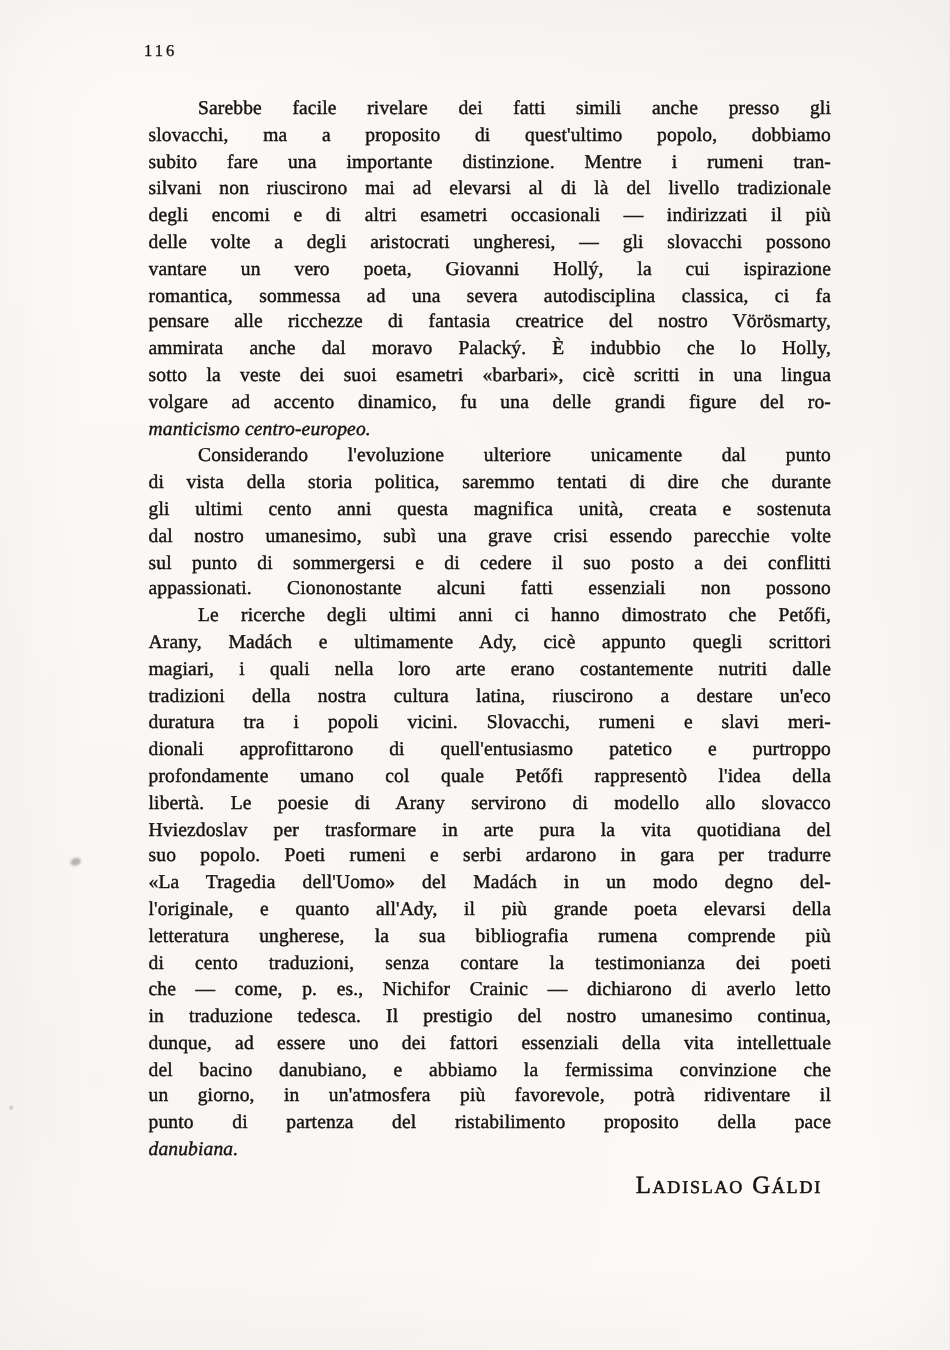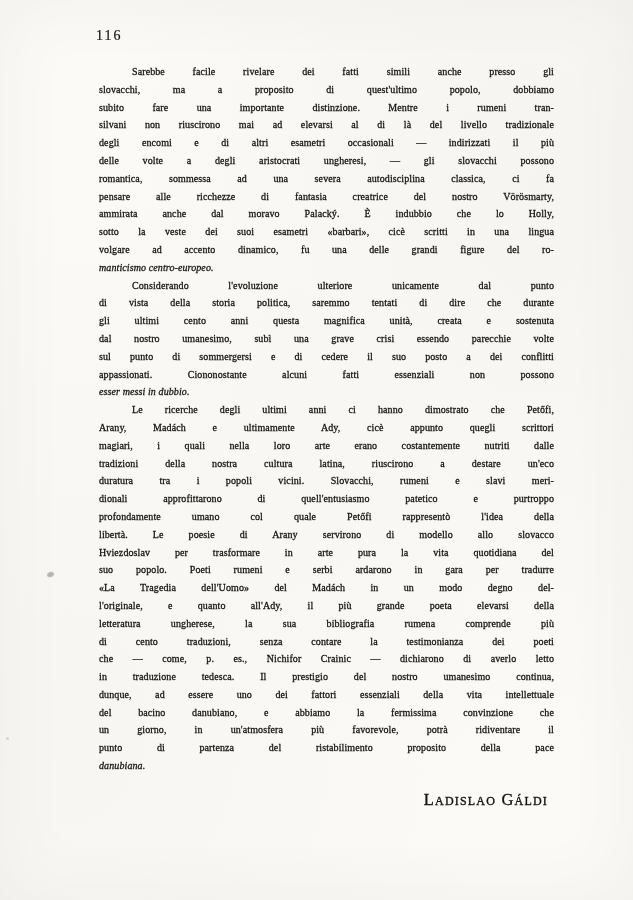--- a/index.html
+++ b/index.html
@@ -14,45 +14,45 @@
       #fbfaf7;
     box-shadow: inset 0 0 70px rgba(90,85,70,0.06);
     overflow: hidden;
     font-family: "Liberation Serif", "DejaVu Serif", serif;
     color: #16130f;
   }
   #page-number {
     position: absolute;
     left: 96px;
     top: 28px;
-    font-size: 14px;
+    font-size: 11px;
     letter-spacing: 2px;
     -webkit-text-stroke: 0.2px #16130f;
   }
   #text-block {
     position: absolute;
     left: 99px;
     top: 63px;
     width: 455px;
   }
   .line {
     height: 17.8px;
     line-height: 17.8px;
-    font-size: 10px;
+    font-size: 13px;
     letter-spacing: 0.1px;
     text-align: justify;
     text-align-last: justify;
     overflow: hidden;
     white-space: normal;
     -webkit-text-stroke: 0.28px #16130f;
   }
   .line.indent { text-indent: 33px; }
   .line.para-last { text-align-last: left; font-style: italic; }
   #signature {
-    margin-top: 15px;
+    margin-top: 5px;
     padding-right: 6px;
     text-align: right;
     font-size: 16.5px;
     font-variant: small-caps;
     letter-spacing: 1.2px;
     -webkit-text-stroke: 0.35px #16130f;
   }
   .ink-speck {
     position: absolute;
     border-radius: 50%;
@@ -79,33 +79,33 @@
   <div id="page-number">116</div>
 
   <div id="text-block">
 
   <div class="line indent">Sarebbe facile rivelare dei fatti simili anche presso gli</div>
       <div class="line">slovacchi, ma a proposito di quest'ultimo popolo, dobbiamo</div>
       <div class="line">subito fare una importante distinzione. Mentre i rumeni tran-</div>
       <div class="line">silvani non riuscirono mai ad elevarsi al di là del livello tradizionale</div>
       <div class="line">degli encomi e di altri esametri occasionali — indirizzati il più</div>
       <div class="line">delle volte a degli aristocrati ungheresi, — gli slovacchi possono</div>
+      <div class="line">vantare un vero poeta, Giovanni Hollý, la cui ispirazione</div>
       <div class="line">romantica, sommessa ad una severa autodisciplina classica, ci fa</div>
       <div class="line">pensare alle ricchezze di fantasia creatrice del nostro Vörösmarty,</div>
       <div class="line">ammirata anche dal moravo Palacký. È indubbio che lo Holly,</div>
       <div class="line">sotto la veste dei suoi esametri «barbari», cicè scritti in una lingua</div>
       <div class="line">volgare ad accento dinamico, fu una delle grandi figure del ro-</div>
       <div class="line para-last">manticismo centro-europeo.</div>
       <div class="line indent">Considerando l'evoluzione ulteriore unicamente dal punto</div>
       <div class="line">di vista della storia politica, saremmo tentati di dire che durante</div>
       <div class="line">gli ultimi cento anni questa magnifica unità, creata e sostenuta</div>
       <div class="line">dal nostro umanesimo, subì una grave crisi essendo parecchie volte</div>
       <div class="line">sul punto di sommergersi e di cedere il suo posto a dei conflitti</div>
       <div class="line">appassionati. Ciononostante alcuni fatti essenziali non possono</div>
-      <div class="line para-last">esser messi in dubbio.</div>
       <div class="line indent">Le ricerche degli ultimi anni ci hanno dimostrato che Petőfi,</div>
       <div class="line">Arany, Madách e ultimamente Ady, cicè appunto quegli scrittori</div>
       <div class="line">magiari, i quali nella loro arte erano costantemente nutriti dalle</div>
       <div class="line">tradizioni della nostra cultura latina, riuscirono a destare un'eco</div>
       <div class="line">duratura tra i popoli vicini. Slovacchi, rumeni e slavi meri-</div>
       <div class="line">dionali approfittarono di quell'entusiasmo patetico e purtroppo</div>
       <div class="line">profondamente umano col quale Petőfi rappresentò l'idea della</div>
       <div class="line">libertà. Le poesie di Arany servirono di modello allo slovacco</div>
       <div class="line">Hviezdoslav per trasformare in arte pura la vita quotidiana del</div>
       <div class="line">suo popolo. Poeti rumeni e serbi ardarono in gara per tradurre</div>

